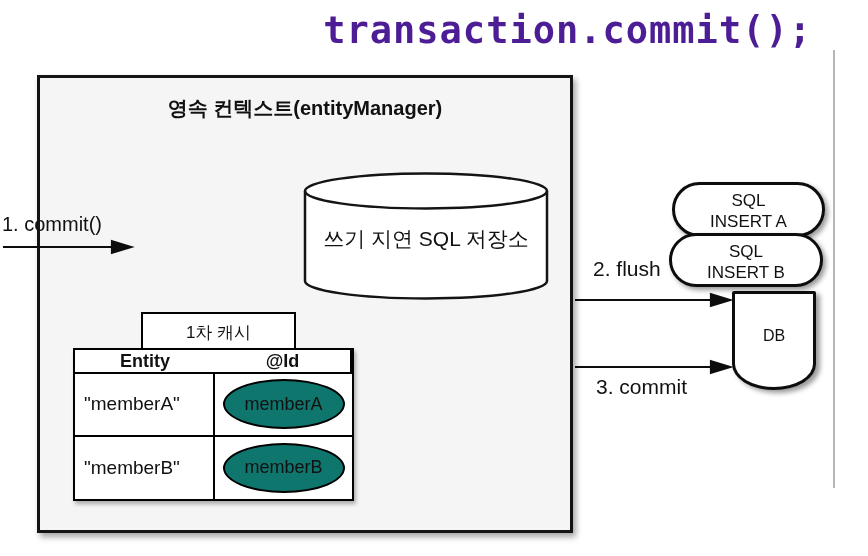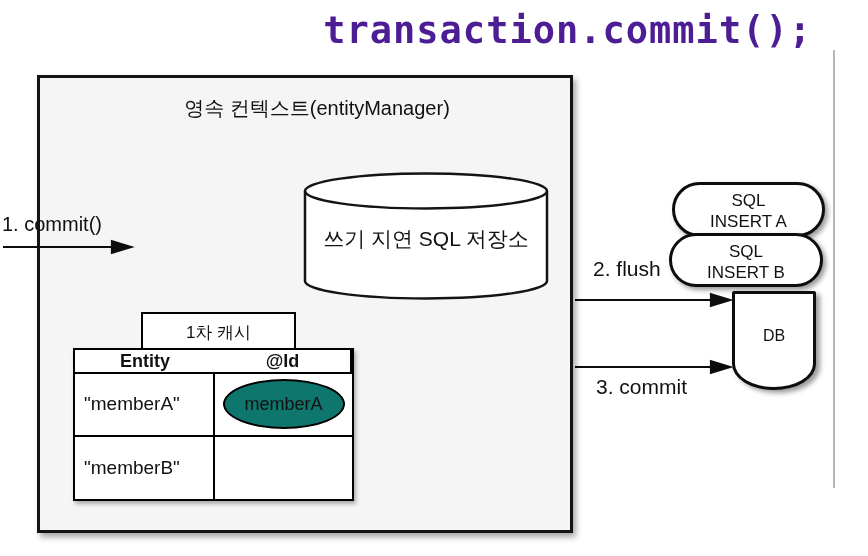--- a/index.html
+++ b/index.html
@@ -22,21 +22,21 @@
   }
 
   .main-box{
     left:37px;top:75px;width:536px;height:458px;box-sizing:border-box;
     background:#f5f5f5;border:3px solid #141414;
     box-shadow:3px 4px 6px rgba(0,0,0,.35);
     z-index:1;
   }
   .main-box-title{
     left:37px;top:95px;width:536px;text-align:center;
-    font-size:20px;font-weight:normal;z-index:2;padding-left:12px;
+    font-size:20px;font-weight:bold;z-index:2;
   }
 
   .cyl-svg{left:302px;top:170px;z-index:2;}
   .cyl-label{
     left:302px;top:225px;width:248px;text-align:center;
     font-size:21px;z-index:3;
   }
 
   .cache-tab{
     left:135px;top:312px;width:155px;height:40px;box-sizing:border-box;
@@ -111,20 +111,23 @@
 <div class="abs cache-table">
   <div class="cell hdr rowline">Entity</div>
   <div class="cell hdr col1 rowline">@Id</div>
 
   <div class="cell idc col1 rowline">"memberA"</div>
   <div class="cell entc rowline">
     <div class="entity-ellipse">memberA</div>
   </div>
 
   <div class="cell idc col1">"memberB"</div>
+  <div class="cell entc">
+    <div class="entity-ellipse">memberB</div>
+  </div>
 </div>
 
 <div class="abs pill pill-a">
   <div>SQL</div>
   <div>INSERT A</div>
 </div>
 <div class="abs pill pill-b">
   <div>SQL</div>
   <div>INSERT B</div>
 </div>

